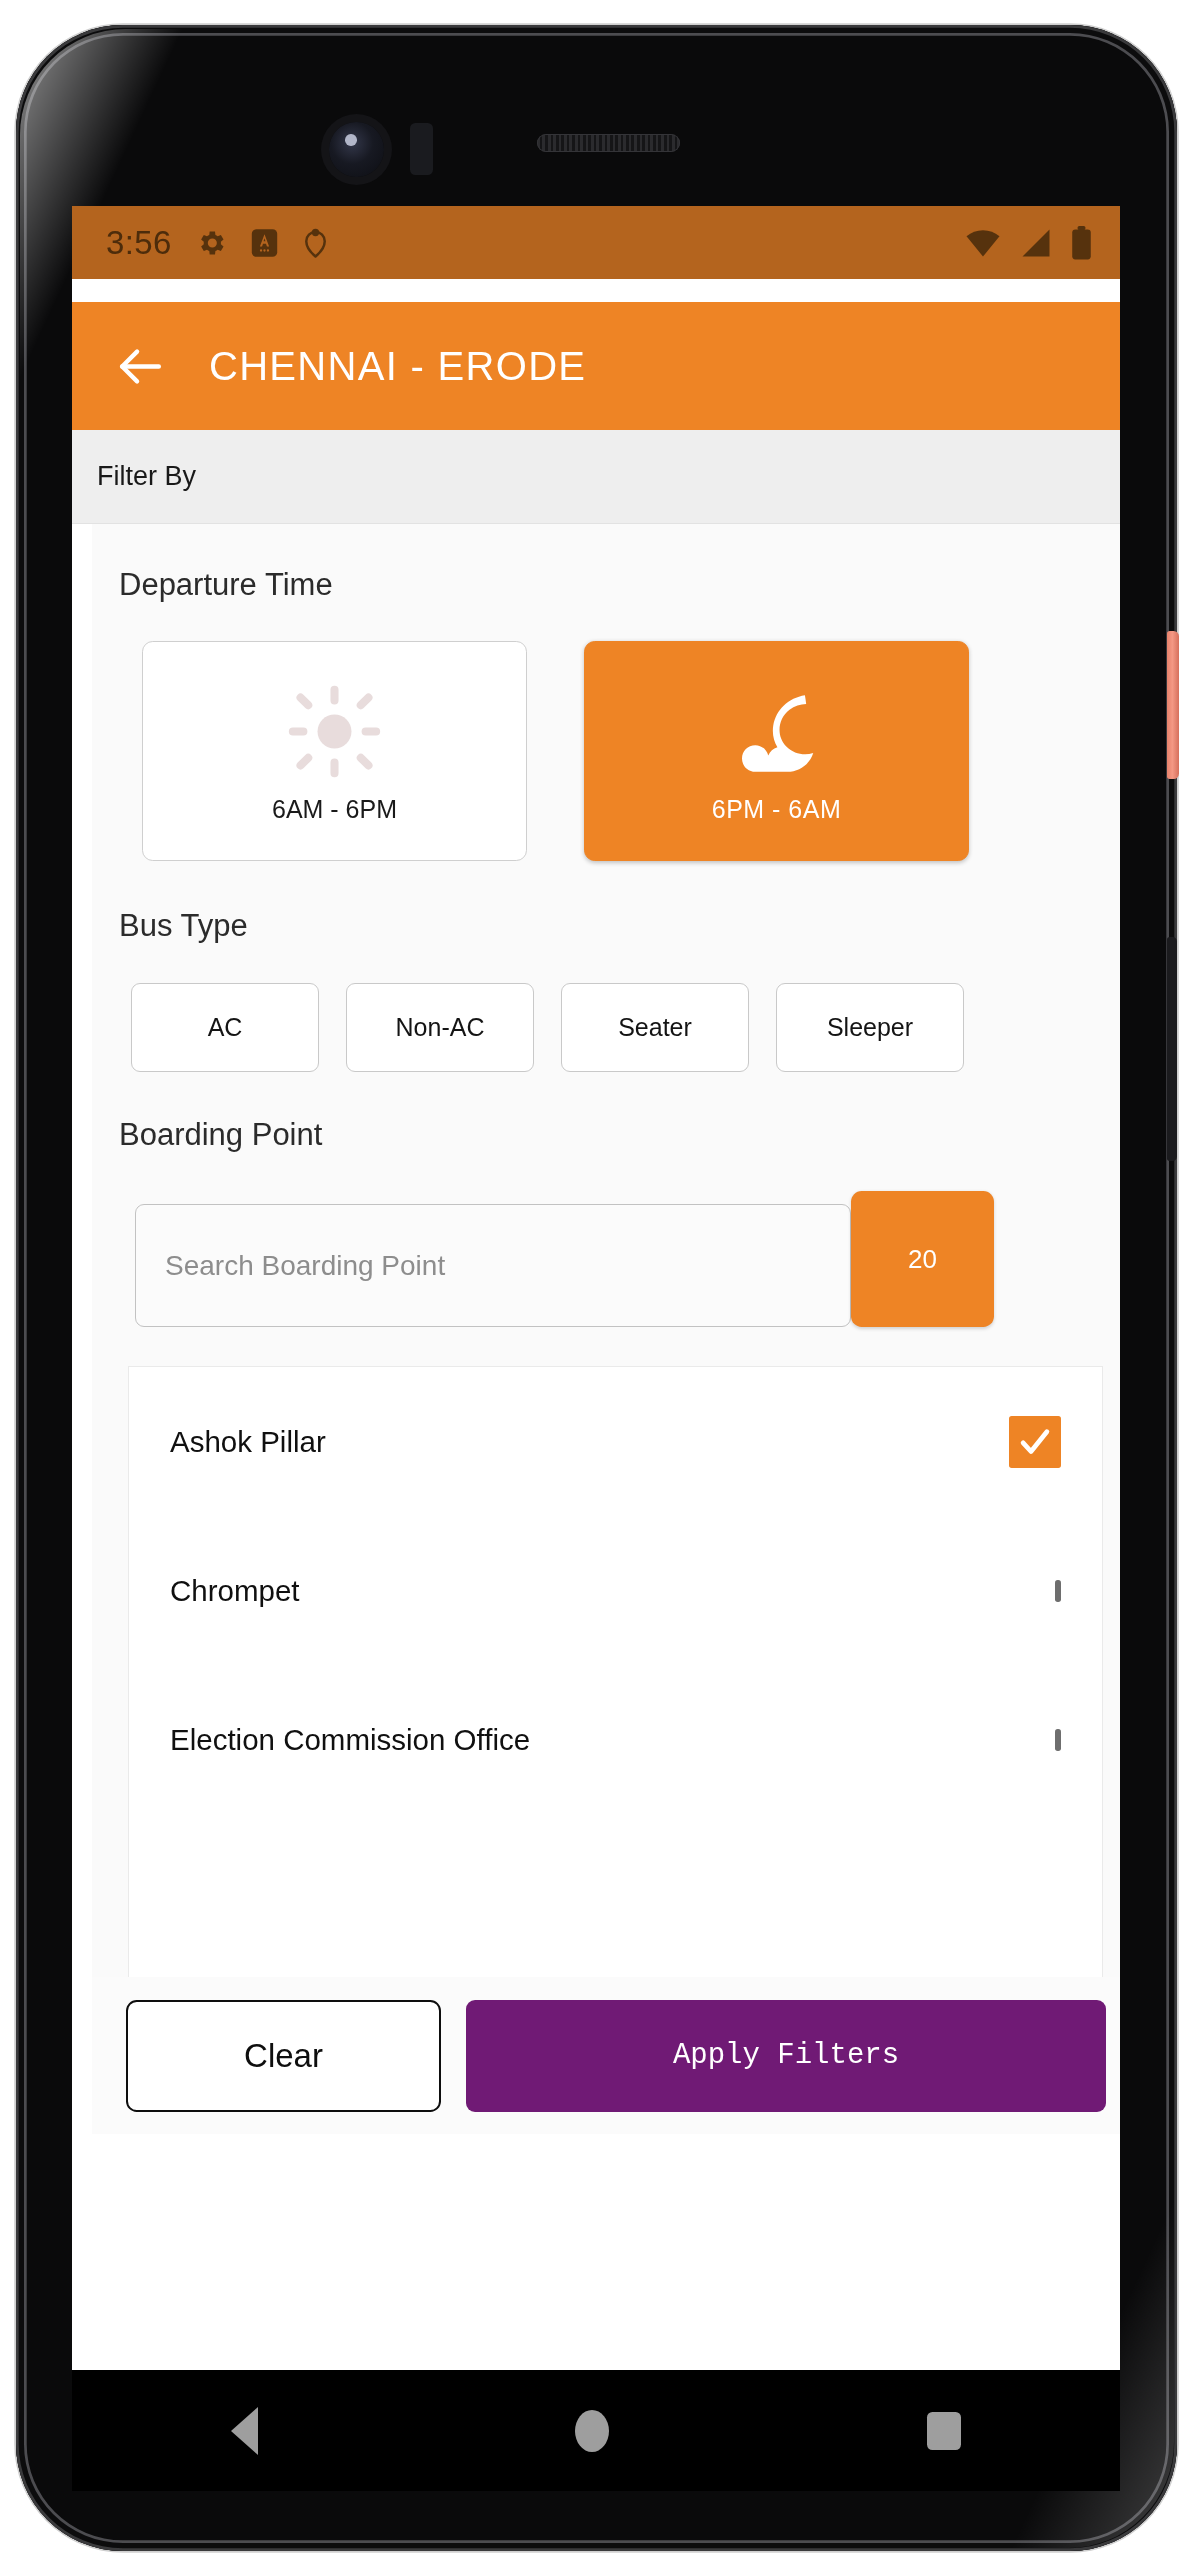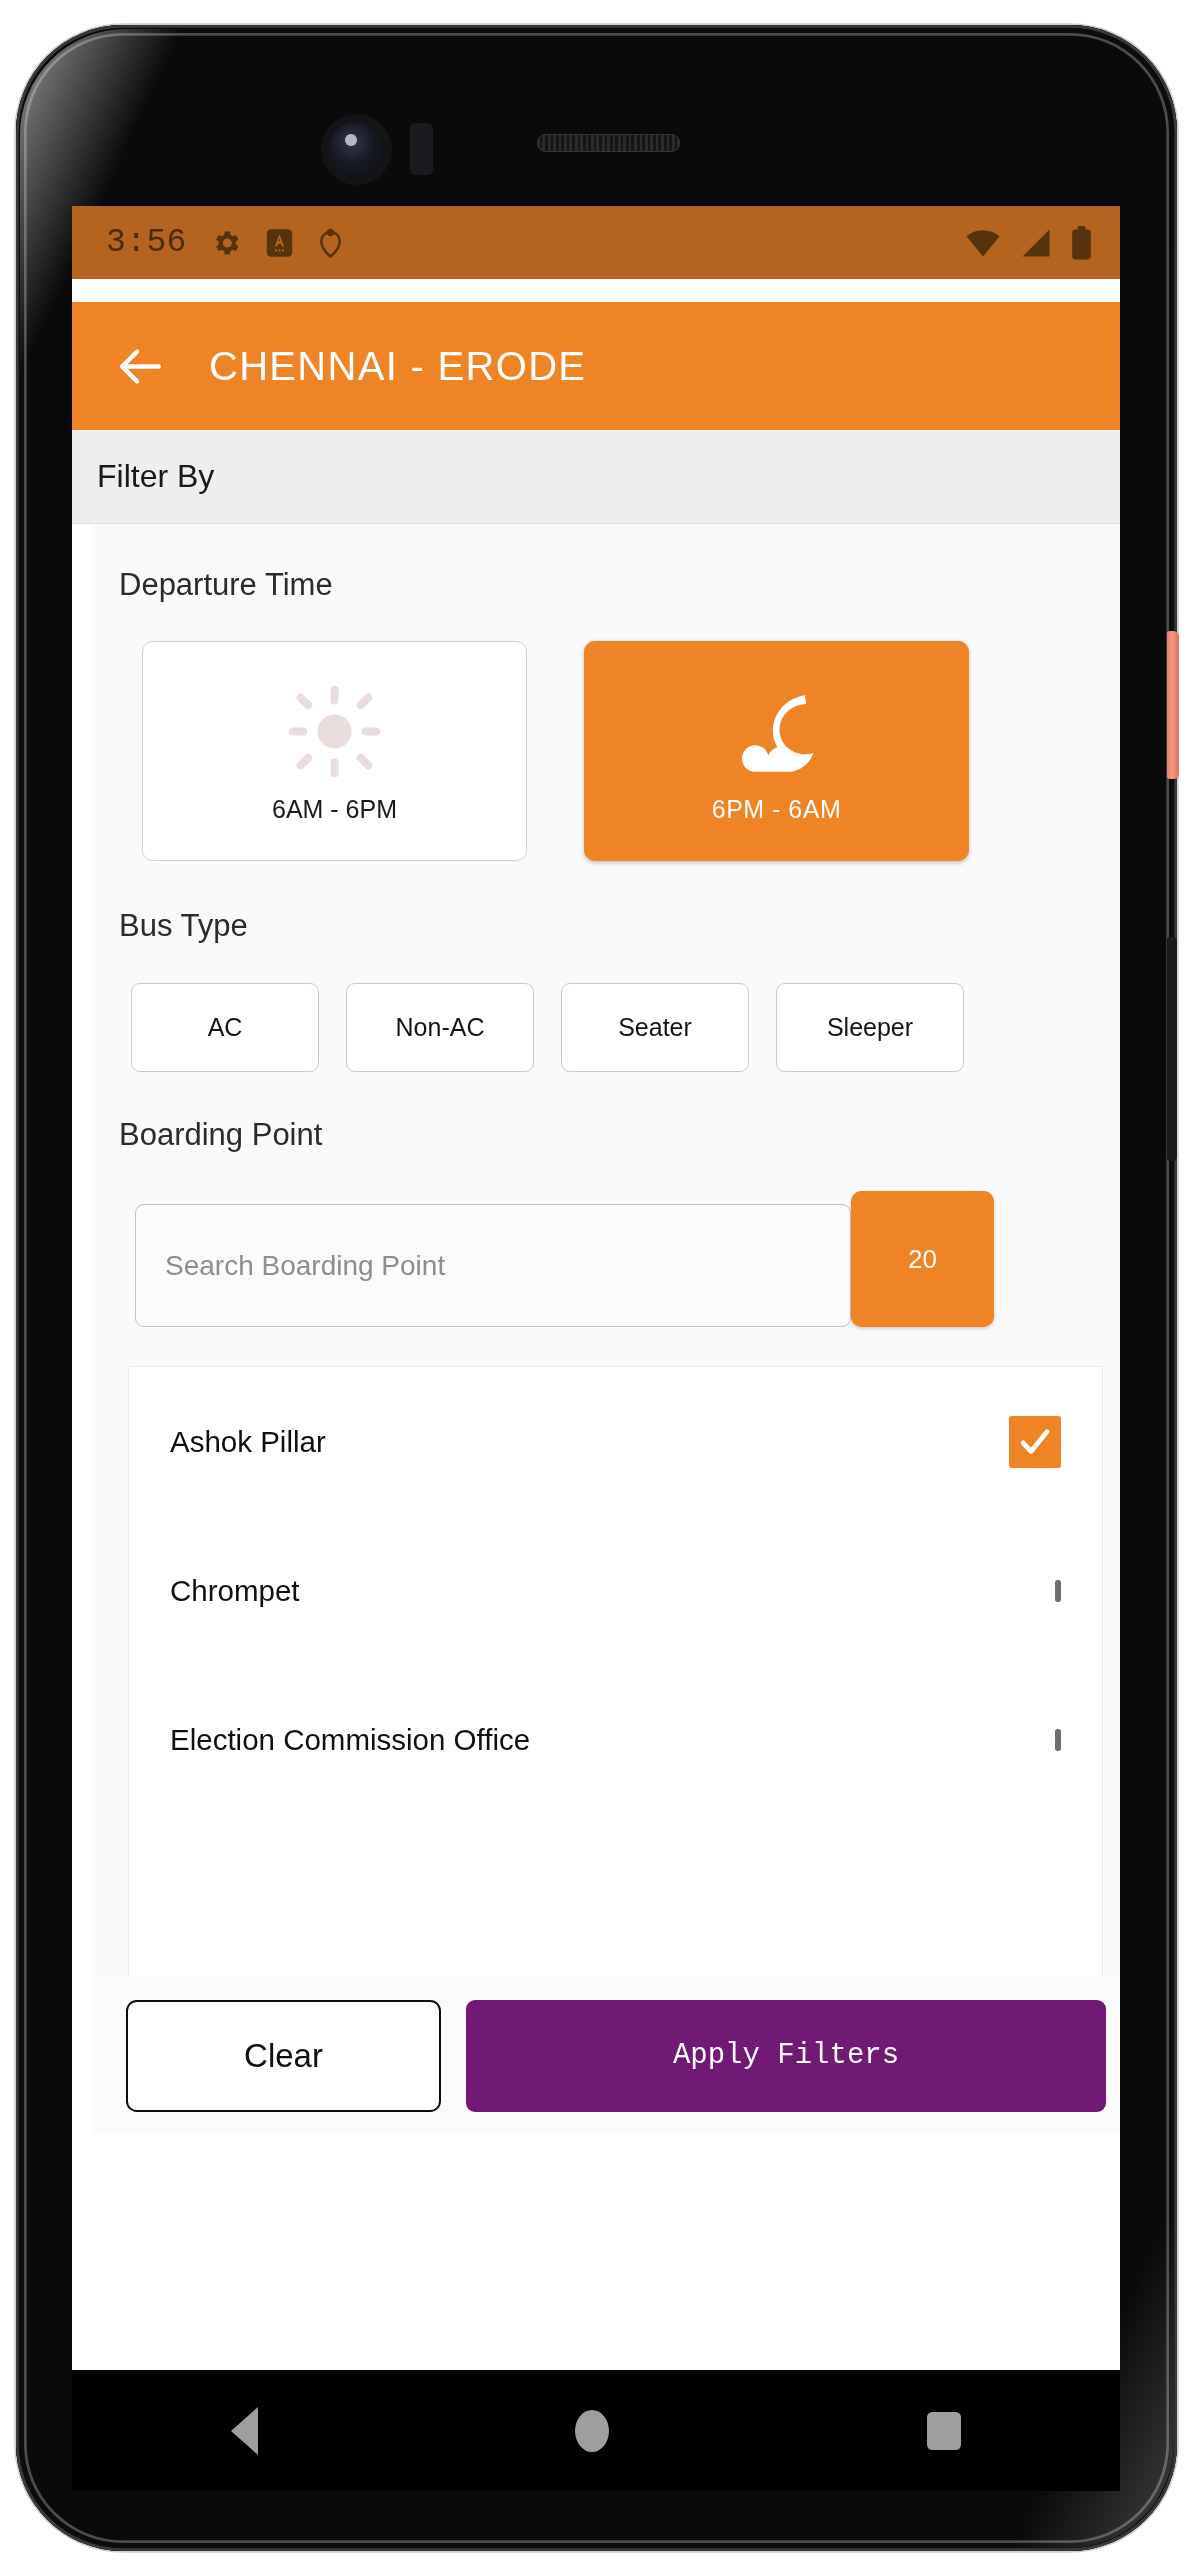--- a/index.html
+++ b/index.html
@@ -82,21 +82,20 @@
 
   
   #status-bar {
     position: relative;
     height: 73px;
     background: #b4641e;
     display: flex;
     align-items: center;
     padding: 0 27px 0 34px;
     color: #56320d;
-    font-family: Liberation Mono, monospace;
   }
   #status-left { display:flex; align-items:center; gap: 23px; }
   #status-time { font-size: 33px; letter-spacing: 0.4px; color:#4d2c0b; }
   #status-right { margin-left:auto; display:flex; align-items:center; gap: 16px; }
   .gear svg, .sicon svg { display:block; }
 
   
   #app-bar {
     height: 128px;
     background: #ee8425;
@@ -116,21 +115,21 @@
 
   
   #filter-by-bar {
     height: 94px;
     background: #eeeeee;
     display: flex;
     align-items: center;
     padding-left: 25px;
     border-bottom: 0.9px solid #e2e2e2;
   }
-  #filter-by-label { font-size: 32px; color: #191919; }
+  #filter-by-label { font-size: 27px; color: #191919; }
 
   
   #filter-body {
     background: #fafafa;
     padding: 0 0 0 0;
     height: 1610px;
     position: relative;
     margin-left: 20px;
   }
   .section-title {

